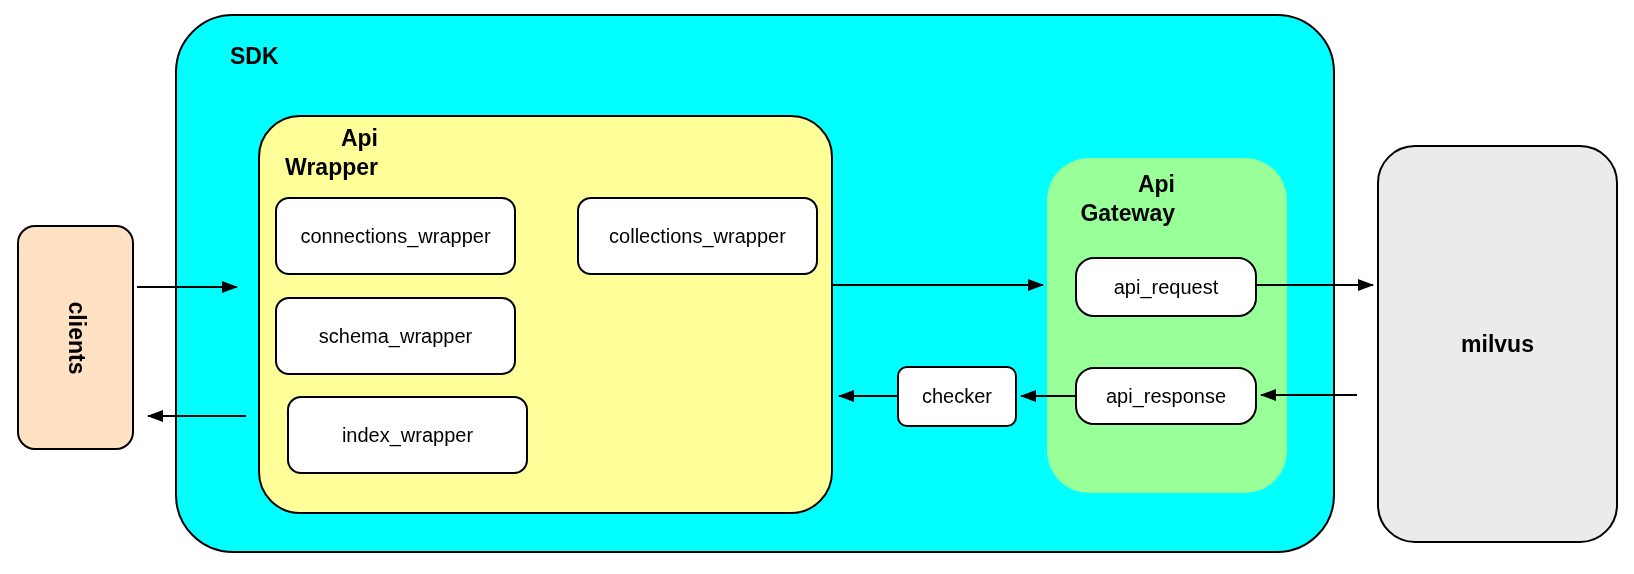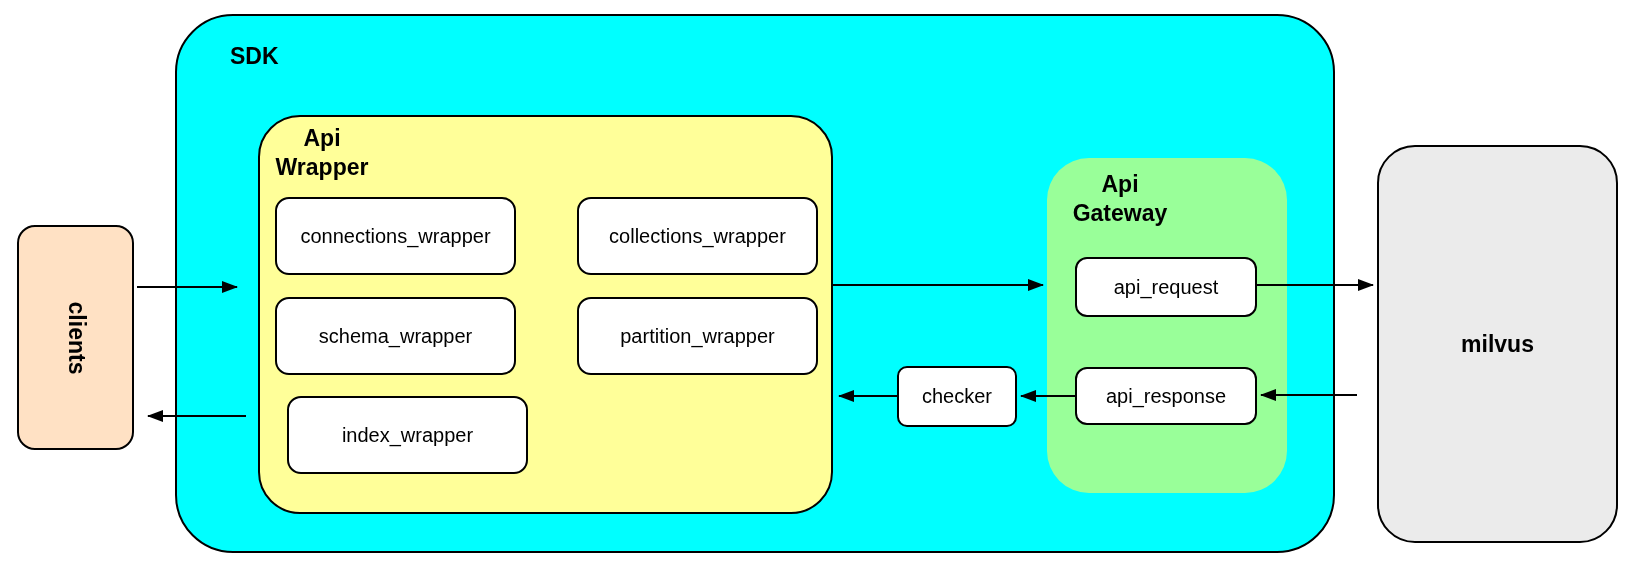--- a/index.html
+++ b/index.html
@@ -24,21 +24,21 @@
     justify-content: center;
     font-size: 20px;
     white-space: nowrap;
   }
   .section-label {
     position: absolute;
     font-weight: bold;
     font-size: 23px;
     line-height: 1.25;
     white-space: pre-line;
-    text-align: center;
+    text-align: right;
   }
   
   .clients { left: 17px; top: 225px; width: 117px; height: 225px; border-radius: 18px; }
   .clients-label {
     position: absolute; left: 50%; top: 50%;
     transform: translate(-50%, -50%) rotate(90deg);
     font-weight: bold; font-size: 23px; white-space: nowrap;
   }
   
   .sdk { left: 175px; top: 14px; width: 1160px; height: 539px; border-radius: 58px; }
@@ -50,21 +50,21 @@
   .w-col1 { left: 15px; }
   .w-col2 { left: 317px; }
   .w-row1 { top: 80px; }
   .w-row2 { top: 180px; }
   .w-row3 { top: 279px; margin-left: 12px; }
   
   .checker { left: 720px; top: 350px; width: 120px; height: 61px; border-radius: 10px; }
   
   .api-gateway { left: 870px; top: 142px; width: 240px; height: 335px; border-radius: 42px; border: none; }
   .api-gateway-label { left: 18px; top: 12px; width: 110px; }
-  .api-box { left: 28px; width: 182px; height: 60px; border-radius: 12px; }
+  .api-box { left: 28px; width: 182px; height: 60px; border-radius: 19px; }
   .api-request { top: 99px; }
   .api-response { top: 209px; height: 58px; }
   
   .milvus { left: 1377px; top: 145px; width: 241px; height: 398px; border-radius: 38px; font-weight: bold; font-size: 23px; }
   
   .edges {
     position: absolute; left: 0; top: 0;
     width: 1634px; height: 574px;
     pointer-events: none;
     z-index: 10;
@@ -82,21 +82,20 @@
 
   <div class="node sdk" style="background: rgb(0, 255, 255);">
     <div class="section-label sdk-label">SDK</div>
 
     <div class="node api-wrapper" style="background: rgb(255, 255, 153);">
       <div class="section-label api-wrapper-label">Api
 Wrapper</div>
       <div class="node leaf wrapper-box w-col1 w-row1">connections_wrapper</div>
       <div class="node leaf wrapper-box w-col2 w-row1">collections_wrapper</div>
       <div class="node leaf wrapper-box w-col1 w-row2">schema_wrapper</div>
-      <div class="node leaf wrapper-box w-col2 w-row2">partition_wrapper</div>
       <div class="node leaf wrapper-box w-col1 w-row3">index_wrapper</div>
     </div>
 
     <div class="node leaf checker">checker</div>
 
     <div class="node api-gateway" style="background: rgb(153, 255, 153);">
       <div class="section-label api-gateway-label">Api
 Gateway</div>
       <div class="node leaf api-box api-request">api_request</div>
       <div class="node leaf api-box api-response">api_response</div>

